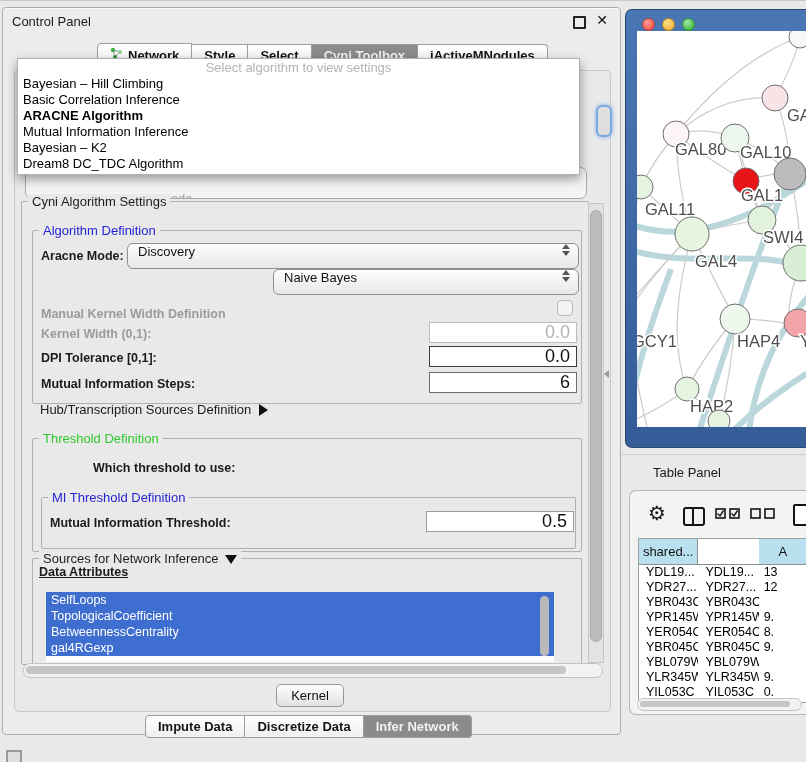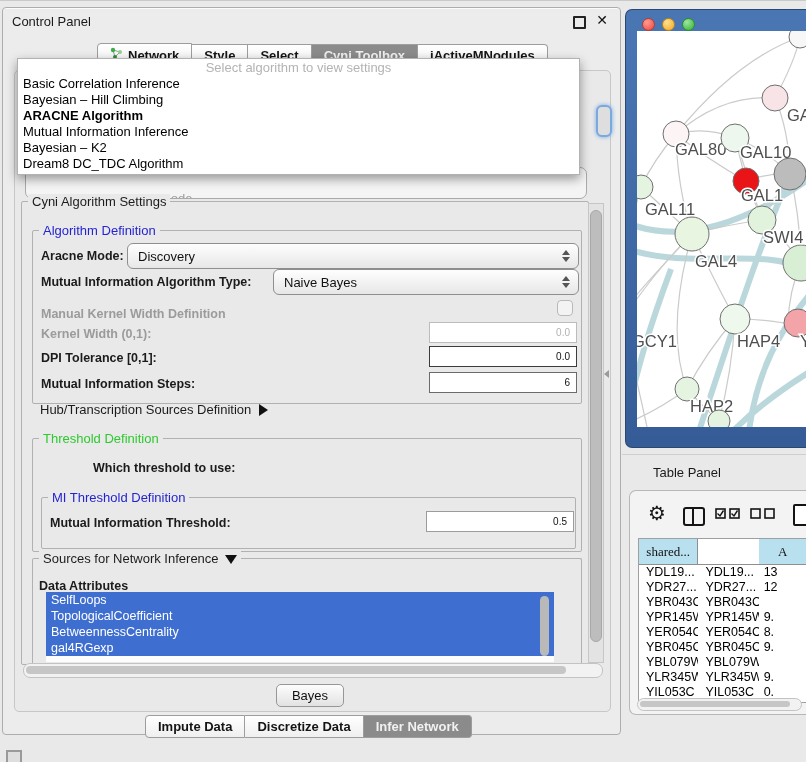--- a/index.html
+++ b/index.html
@@ -38,26 +38,26 @@
   #algo-popup .ph{height:17px;line-height:17px;text-align:center;color:#b3b3b3;font-size:13px;}
   #algo-popup .option{height:16px;line-height:16px;padding-left:5px;font-size:13px;color:#000;}
   #algo-popup .option.sel{font-weight:bold;}
   
   .grp{position:absolute;border:1px solid #b1b1b1;border-radius:2px;}
   .grp>.lg{position:absolute;top:-8px;left:6px;background:#e9e9e9;padding:0 4px;font-size:13px;color:#1c1c1c;white-space:nowrap;}
   .lg.blue{color:#2424d2;} .lg.green{color:#2ec92e;}
   .lbl{position:absolute;font-size:12.5px;font-weight:bold;color:#1b1b1b;white-space:nowrap;}
   .lbl.dis{color:#9b9b9b;}
   .combo{position:absolute;height:24px;border:1px solid #8f8f8f;border-radius:6px;
-    background:linear-gradient(#fefefe,#e7e7e7);display:flex;align-items:center;}
+    background:linear-gradient(#fefefe,#e7e7e7);display:flex;}
   .combo .ctext{flex:1;padding-left:10px;font-size:13px;color:#111;}
   .arrows{width:16px;display:flex;flex-direction:column;align-items:center;gap:2px;margin-right:4px;}
   .arrows i{width:0;height:0;border-left:4px solid transparent;border-right:4px solid transparent;}
   .arrows .up{border-bottom:5px solid #555;} .arrows .dn{border-top:5px solid #555;}
-  .tfield{position:absolute;height:19px;border:1px solid #9c9c9c;background:#fff;font-size:10px;
+  .tfield{position:absolute;height:19px;border:1px solid #9c9c9c;background:#fff;font-size:18px;
     text-align:right;padding:0 6px 0 2px;font-family:"Liberation Sans","DejaVu Sans",sans-serif;color:#111;box-sizing:content-box;}
   .tfield.dark{border:1.5px solid #3c3c3c;}
   .tfield.dis{border:1px solid #bcbcbc;color:#b2b2b2;}
   .chk{position:absolute;width:14px;height:14px;border:1px solid #b9b9b9;border-radius:4px;background:#f3f3f3;}
   .tri-right{display:inline-block;width:0;height:0;border-top:6px solid transparent;border-bottom:6px solid transparent;
     border-left:9px solid #111;vertical-align:-2px;margin-left:8px;}
   .tri-down{display:inline-block;width:0;height:0;border-left:6px solid transparent;border-right:6px solid transparent;
     border-top:9px solid #111;vertical-align:-1px;margin-left:6px;}
   
   #attr-list{position:absolute;left:24px;top:390px;width:508px;height:70px;overflow:hidden;background:#fdfdfd;}
@@ -87,21 +87,21 @@
   #table-window{position:absolute;left:629px;top:489px;width:177px;height:223px;background:#f3f3f3;
     border:1px solid #b7b7b7;border-radius:7px 0 0 7px;border-right:none;overflow:hidden;}
   .tb-ic{position:absolute;}
   #gear-ic{left:18px;top:12px;font-size:20px;color:#141414;line-height:20px;}
   #cols-ic{left:53px;top:16px;width:18px;height:15px;border:2px solid #141414;border-radius:3px;}
   #cols-ic i{position:absolute;left:7px;top:0;width:2px;height:15px;background:#141414;}
   #partial-ic{left:163px;top:13px;width:20px;height:18px;border:2px solid #141414;border-radius:2px;background:#fff;}
   #tbl{position:absolute;left:8px;top:47px;width:169px;height:163px;background:#fff;border:1px solid #9f9f9f;border-right:none;overflow:hidden;}
   #tbl-head{display:flex;height:25px;border-bottom:1px solid #8f8f8f;}
   .hcell{box-sizing:border-box;border-right:1px solid #8f8f8f;font-size:13px;color:#111;
-    display:flex;align-items:center;justify-content:center;overflow:hidden;font-family:Liberation Serif, serif;}
+    display:flex;align-items:center;justify-content:center;overflow:hidden;}
   .hcell.blue{background:#b9e0ee;} .hcell.gray{background:#e4e4e4;}
   .trow{display:flex;height:15px;line-height:15px;font-size:12.5px;color:#000;}
   .tcell{box-sizing:border-box;overflow:hidden;white-space:nowrap;}
   #tbl-hscroll{left:7px;top:207px;width:163px;height:11px;}
   #tbl-hscroll .hthumb{left:2px;top:2px;width:150px;height:6px;}
   #mini-icon{position:absolute;left:6px;top:749px;width:12px;height:12px;border:2px solid #9a9a9a;background:#dedede;}
   #divider-grip{position:absolute;left:604px;top:369px;width:0;height:0;
     border-top:4px solid transparent;border-bottom:4px solid transparent;border-right:5px solid #9a9a9a;}
 </style>
 </head>
@@ -154,21 +154,20 @@
 
           <span class="lbl" style="left:8px;top:18px;">Aracne Mode:</span>
           <div class="combo" style="left:94px;top:12px;width:450px;">
             <span class="ctext">Discovery</span>
             <span class="arrows">
                 <i class="up"></i>
                 <i class="dn"></i>
               </span>
           </div>
 
-          <span class="lbl" style="left:8px;top:44px;">Mutual Information Algorithm Type:</span>
           <div class="combo" style="left:240px;top:38px;width:304px;">
             <span class="ctext">Naive Bayes</span>
             <span class="arrows">
                 <i class="up"></i>
                 <i class="dn"></i>
               </span>
           </div>
 
           <span class="lbl dis" style="left:8px;top:76px;">Manual Kernel Width Definition</span>
           <span class="chk" style="left:524px;top:69px;"></span>
@@ -196,39 +195,39 @@
             <span class="lg blue">MI Threshold Definition</span>
             <span class="lbl" style="left:8px;top:18px;">Mutual Information Threshold:</span>
             <input class="tfield" style="left: 384px; top: 13px; width: 138px;" readonly="" value="0.5">
           </div>
         </div>
 
         <div class="grp" style="left:10px;top:356px;width:548px;height:110px;border-bottom:none;">
           <span class="lg">
             <span>Sources for Network Inference</span><i class="tri-down"></i>
           </span>
-          <span class="lbl" style="left:6px;top:20px;font-size:12.5px;">Data Attributes</span>
+          <span class="lbl" style="left:6px;top:6px;font-size:12.5px;text-decoration:underline;">Data Attributes</span>
         </div>
         <div id="attr-list">
             <div class="attr-item">SelfLoops</div>
             <div class="attr-item">TopologicalCoefficient</div>
             <div class="attr-item">BetweennessCentrality</div>
             <div class="attr-item">gal4RGexp</div>
           </div>
         <div id="attr-scroll"></div>
       </div>
 
       <div id="v-scroll">
           <div id="v-thumb"></div>
         </div>
       <div class="hscroll" style="left:8px;top:592px;width:578px;height:13px;">
         <div class="hthumb" style="left:2px;top:2px;width:540px;height:8px;"></div>
       </div>
 
-      <div id="apply-btn">Bayes</div>
+      <div id="apply-btn">Kernel</div>
     </div>
 
     <div id="bottom-tabs" class="tabrow">
         <div class="tab">
           <span>Impute Data</span>
         </div>
         <div class="tab">
           <span>Discretize Data</span>
         </div>
         <div class="tab sel">
@@ -393,22 +392,22 @@
         </div>
     </div>
     <div class="hscroll" id="tbl-hscroll">
       <div class="hthumb"></div>
     </div>
   </div>
 
   <div id="algo-popup">
     <div class="ph">Select algorithm to view settings</div>
     <div id="algo-options">
+        <div class="option">Bayesian – Hill Climbing</div>
         <div class="option">Basic Correlation Inference</div>
-        <div class="option">Bayesian – Hill Climbing</div>
         <div class="option sel">ARACNE Algorithm</div>
         <div class="option">Mutual Information Inference</div>
         <div class="option">Bayesian – K2</div>
         <div class="option">Dream8 DC_TDC Algorithm</div>
       </div>
   </div>
 
   <div id="mini-icon"></div>
 </div>
 

